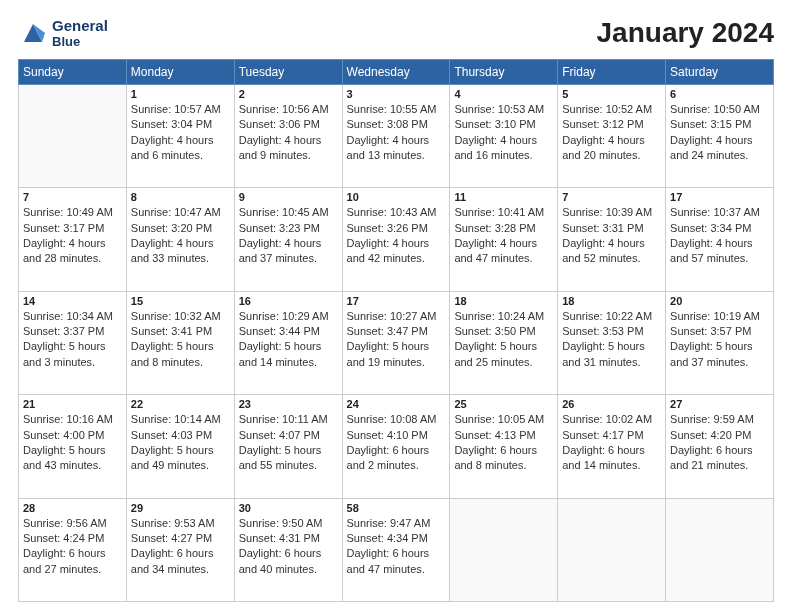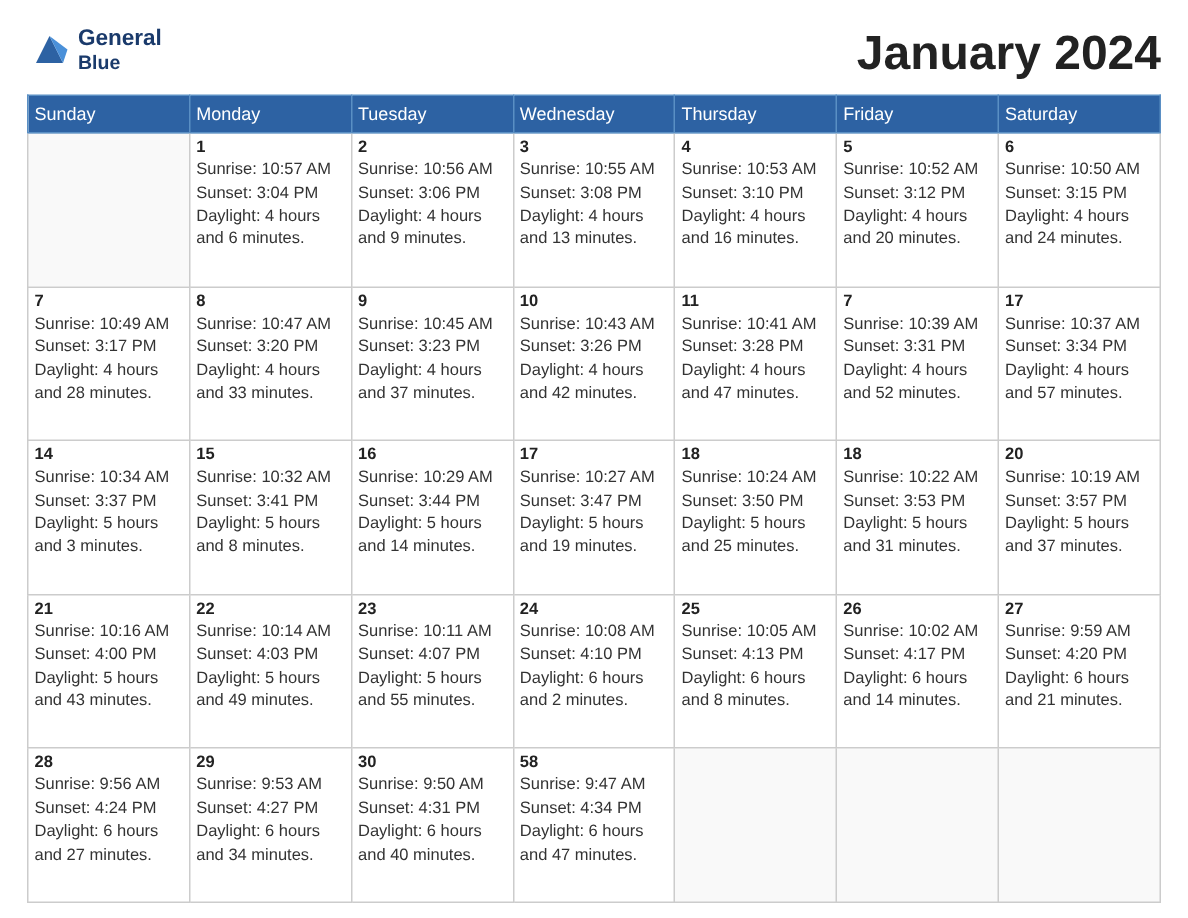--- a/index.html
+++ b/index.html
@@ -38,21 +38,21 @@
     }
     .logo-text span:first-child { font-size: 15px; }
     .logo-icon {
       width: 30px;
       height: 30px;
     }
     .title-block {
       text-align: right;
     }
     .title-block h1 {
-      font-size: 32px;
+      font-size: 28px;
       font-weight: bold;
       color: #222;
       line-height: 1.1;
     }
     .title-block h2 {
       font-size: 16px;
       font-weight: normal;
       color: #444;
     }
     .calendar {

